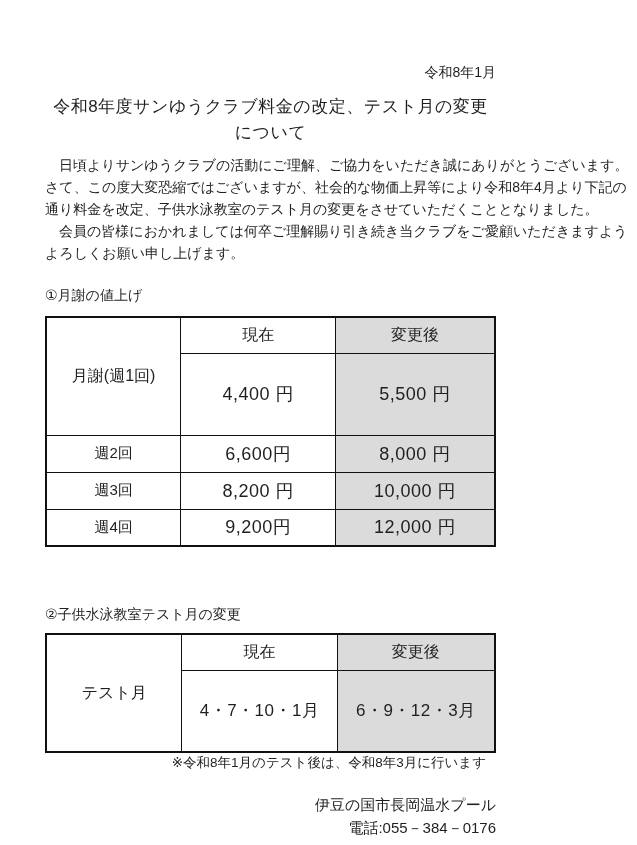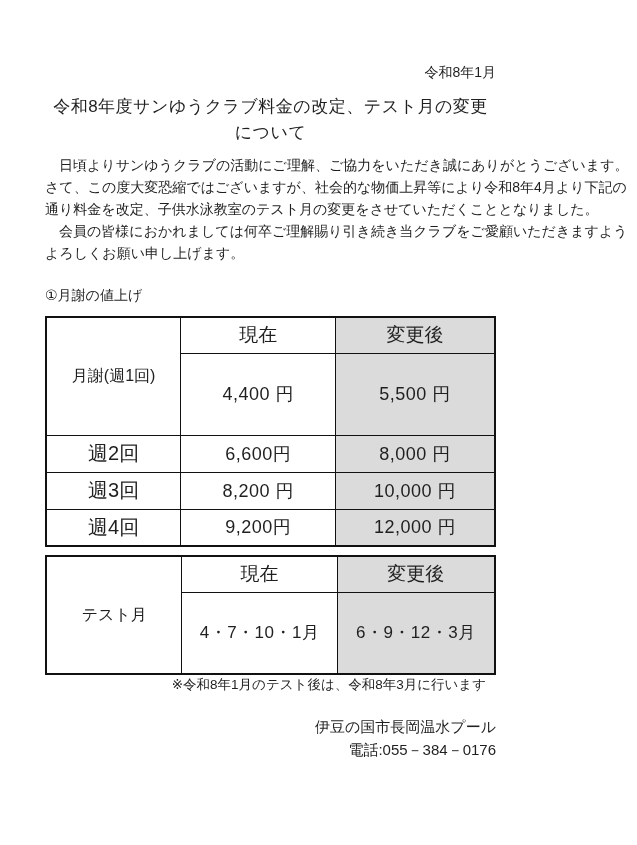--- a/index.html
+++ b/index.html
@@ -54,24 +54,24 @@
     font-weight: 400;
     padding: 0;
   }
   table { border: 2px solid #111111; }
   col.c1 { width: 158px; }
   col.c2 { width: 177px; }
   col.c3 { width: 180px; }
   tr.hdr   { height: 36px; }
   tr.tall  { height: 82px; }
   tr.reg   { height: 37px; }
-  th.colhead { font-size: 19px; }
+  th.colhead { font-size: 16px; }
   td.rowlabel { font-size: 16px; }
   td.money { font-size: 18px; letter-spacing: 0.5px; }
-  td.weeklabel { font-size: 20px; }
+  td.weeklabel { font-size: 15px; }
   td.months { font-size: 17px; letter-spacing: 0.5px; }
   .shaded { background: #dbdbdb; margin-left: 36px; }
   .note-line {
     padding-right: 10px;
     text-align: right;
     font-size: 13.5px;
     line-height: 20px;
   }
   .footer {
     margin-top: 20px;
@@ -126,20 +126,21 @@
       <td class="money shaded">10,000 円</td>
     </tr>
     <tr class="reg">
       <td class="weeklabel">週4回</td>
       <td class="money">9,200円</td>
       <td class="money shaded">12,000 円</td>
     </tr>
   </tbody>
     </table>
 
+  <div class="section-heading heading-2">②子供水泳教室テスト月の変更</div>
 
   <table class="t2">
     <colgroup>
         <col class="c1">
         <col class="c2">
         <col class="c3">
       </colgroup>
     <tbody>
         <tr class="hdr">
       <td class="rowlabel" rowspan="2">テスト月</td>

